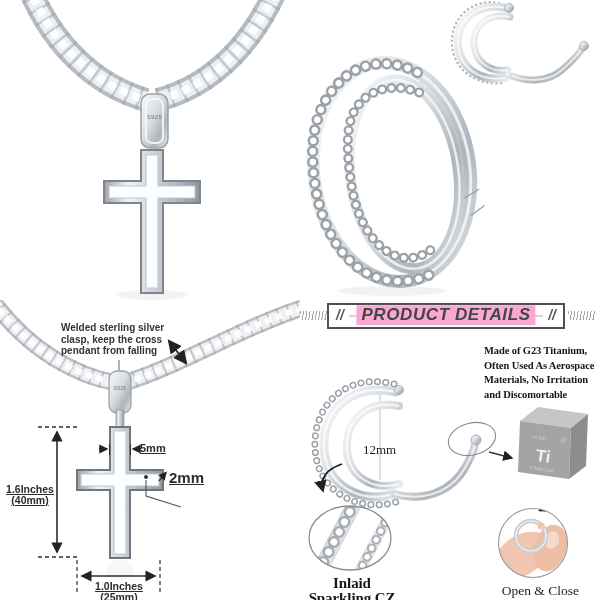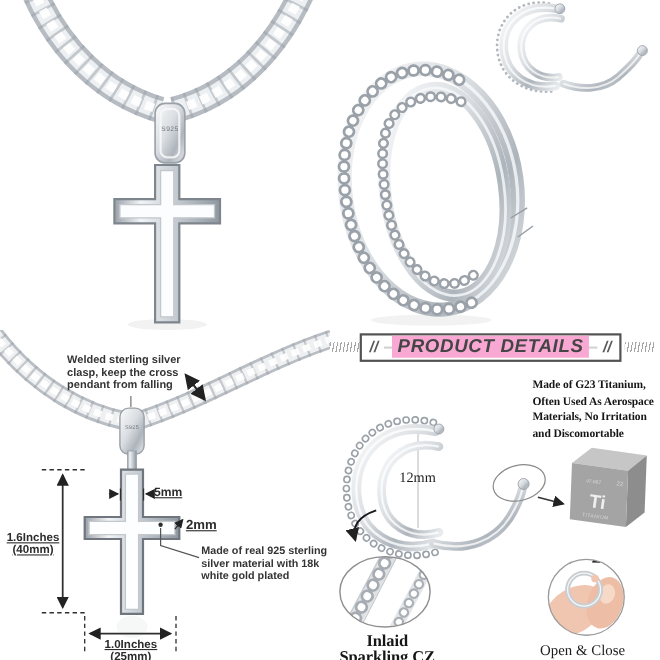--- a/index.html
+++ b/index.html
@@ -156,28 +156,25 @@
       <line x1="119" y1="60" x2="119" y2="70" stroke="#666" stroke-width="1"></line>
       <line x1="169" y1="41" x2="186" y2="63" stroke-width="2" marker-start="url(#ah)" marker-end="url(#ah)"></line>
       <path d="M77,260 V293 M160,260 V293" fill="none" stroke-width="1.2" stroke-dasharray="4 3"></path>
       <line x1="82" y1="276" x2="155" y2="276" stroke-width="1.6" marker-start="url(#ah)" marker-end="url(#ah)"></line>
     </g>
   </svg>
   <div class="note" style="left:61px;top:22px;width:112px;">Welded sterling silver
 clasp, keep the cross
 pendant from falling</div>
   <div class="mlabel" style="left:140px;top:143px;width:30px;text-align:left;font-size:11px;">5mm</div>
-  <div class="mlabel" style="left:169px;top:172px;width:32px;text-align:left;font-size:12px;">2mm</div>
+  <div class="mlabel" style="left:169px;top:172px;width:32px;text-align:left;font-size:15px;">2mm</div>
   <div class="mlabel" style="left:1px;top:184px;width:58px;">1.6Inches
 (40mm)</div>
   <div class="mlabel" style="left:80px;top:281px;width:78px;">1.0Inches
 (25mm)</div>
-  <div class="note" style="left:183px;top:197px;width:118px;font-size:9.8px;line-height:10.8px;">Made of real 925 sterling
-silver material with 18k
-white gold plated</div>
 </section>
 
 <section class="q" id="q4">
   <div class="hatch" style="left:0;"></div>
   <div class="hatch" style="left:268px;"></div>
   <div class="banner">
     <div class="line"></div>
     <span class="slash" style="left:5px;">//</span>
     <span class="slash" style="right:5px;">//</span>
     <span class="title">PRODUCT DETAILS</span>
@@ -238,18 +235,18 @@
         <path d="M 218,212 Q 232,204 245,211" fill="none" stroke="#666" stroke-width="1" stroke-dasharray="3 2.2" marker-end="url(#ah)"></path>
       </g>
       <circle cx="233" cy="243" r="34.5" fill="none" stroke="#9a9a9a" stroke-width="1.2"></circle>
     </g>
   </svg>
 
   <div class="serifb" style="left:184px;top:44px;width:118px;">Made of G23 Titanium,
 Often Used As Aerospace
 Materials, No Irritation
 and Discomortable</div>
-  <div class="serifr" style="left:63px;top:126px;font-size:13px;text-align:center;">12mm</div>
+  <div class="serifr" style="left:63px;top:142px;font-size:13px;text-align:center;">12mm</div>
   <div class="serifb" style="left:2px;top:276px;width:100px;text-align:center;font-size:15px;">Inlaid Sparkling CZ</div>
-  <div class="serifr" style="left:191px;top:283px;width:88px;text-align:left;font-size:13.5px;">Open &amp; Close</div>
+  <div class="serifr" style="left:191px;top:283px;width:88px;text-align:right;font-size:13.5px;">Open &amp; Close</div>
 </section>
 
 </div>
 
 </body></html>

